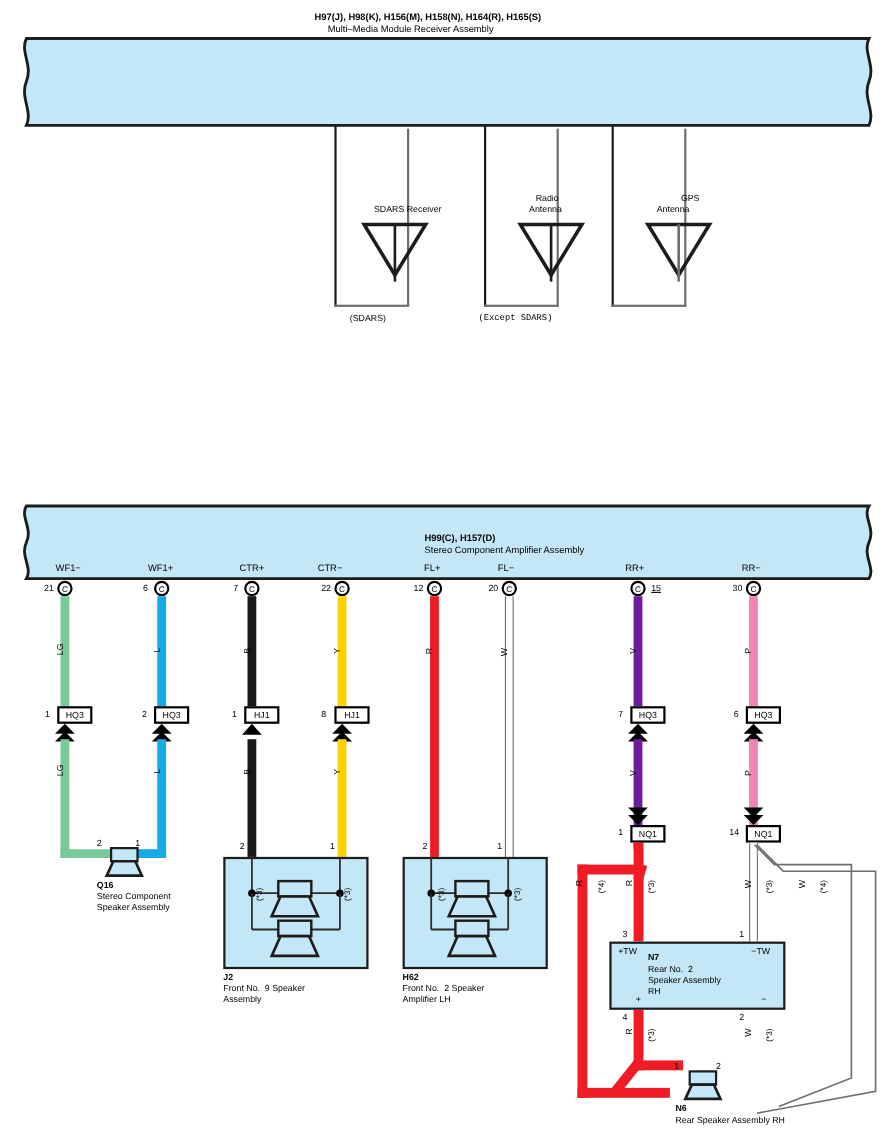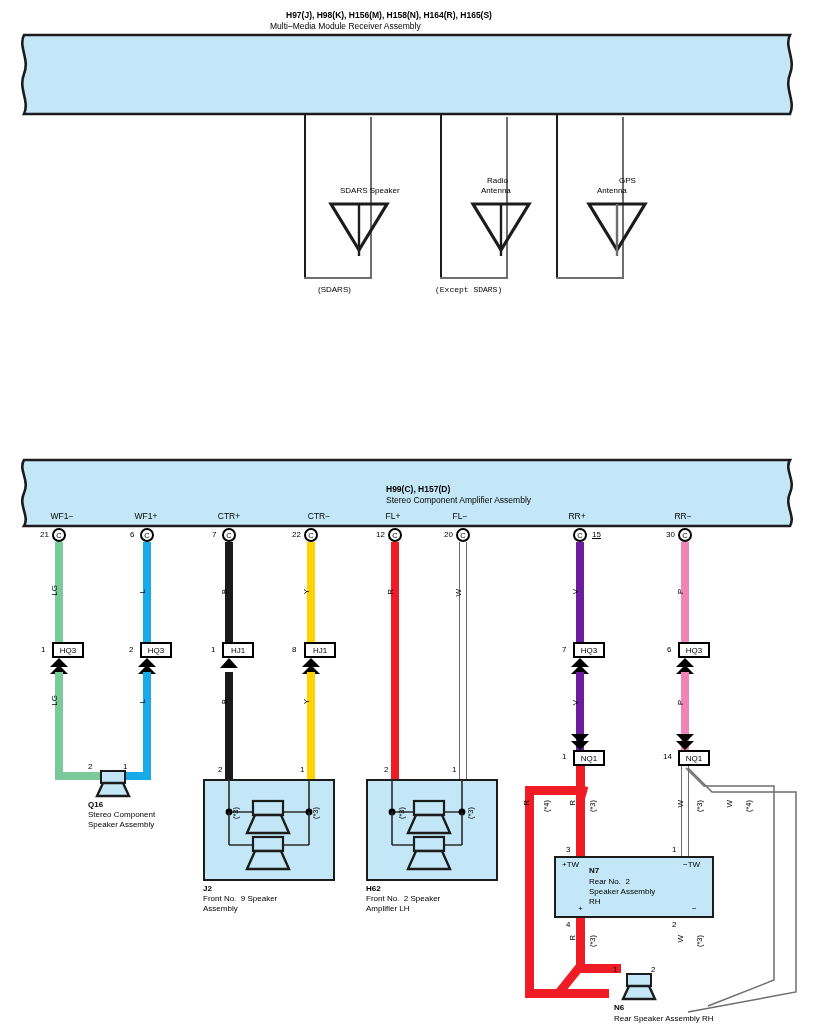--- a/index.html
+++ b/index.html
@@ -22,41 +22,41 @@
   .cnum{position:absolute;border:2.2px solid #000;background:#fff;box-sizing:border-box;
         font-size:8px;text-align:center;color:#000;font-family:"Liberation Sans",sans-serif;}
   svg{display:block;overflow:visible;}
 </style>
 </head>
 <body>
 
 <div id="stage">
 
   <div class="abs ttl b" style="left:286px;top:10px;">H97(J), H98(K), H156(M), H158(N), H164(R), H165(S)</div>
-  <div class="abs ttl" style="left:270px;top:21px;text-align:right;">Multi–Media Module Receiver Assembly</div>
+  <div class="abs ttl" style="left:298px;top:21px;text-align:right;">Multi–Media Module Receiver Assembly</div>
 
   <div class="abs" style="left:14px;top:33px;width:786px;height:83px;">
     <svg width="786" height="83" viewBox="0 0 786 83">
       <path d="M10,2 L776,2 C770,14 782,26 776,41 C770,56 782,68 776,81 L10,81
                C16,68 4,56 10,41 C16,26 4,14 10,2 Z" fill="#c3e7f7" stroke="#1c1c1c" stroke-width="2.6"></path>
     </svg>
   </div>
 
   <div class="abs line" style="left:304px;top:114px;width:2.2px;height:165px;"></div>
   <div class="abs line" style="left:440px;top:114px;width:2.2px;height:165px;"></div>
   <div class="abs line" style="left:556px;top:114px;width:2.2px;height:165px;"></div>
 
   <div class="abs thin" style="left:304px;top:277px;width:68px;height:1.6px;"></div>
   <div class="abs thin" style="left:440px;top:277px;width:68px;height:1.6px;"></div>
   <div class="abs thin" style="left:556px;top:277px;width:68px;height:1.6px;"></div>
   <div class="abs thin" style="left:370px;top:117px;width:1.6px;height:161px;"></div>
   <div class="abs thin" style="left:506px;top:117px;width:1.6px;height:161px;"></div>
   <div class="abs thin" style="left:622px;top:117px;width:1.6px;height:161px;"></div>
 
-  <div class="abs lbl" style="left:340px;top:186px;">SDARS Speaker</div>
+  <div class="abs lbl" style="left:340px;top:186px;">SDARS Receiver</div>
   <div class="abs" style="left:328px;top:199px;width:62px;height:58px;">
     <svg width="62" height="58" viewBox="0 0 62 58">
       <path d="M3,5 L59,5 L31,51 Z" fill="none" stroke="#1c1c1c" stroke-width="3.2"></path>
       <line x1="31" y1="5" x2="31" y2="57" stroke="#1c1c1c" stroke-width="2.4"></line>
     </svg>
   </div>
   <div class="abs lbl" style="left:318px;top:285px;">(SDARS)</div>
 
   <div class="abs lbl" style="left:487px;top:176px;">Radio</div>
   <div class="abs lbl" style="left:481px;top:186px;">Antenna</div>
@@ -82,21 +82,21 @@
       <path d="M10,2 L776,2 C770,12 782,22 776,35 C770,48 782,58 776,68 L10,68
                C16,58 4,48 10,35 C16,22 4,12 10,2 Z" fill="#c3e7f7" stroke="#1c1c1c" stroke-width="2.6"></path>
     </svg>
   </div>
   <div class="abs ttl b" style="left:386px;top:484px;">H99(C), H157(D)</div>
   <div class="abs ttl" style="left:386px;top:495px;">Stereo Component Amplifier Assembly</div>
 
   <div class="abs term" style="left:42px;top:511px;width:40px;">WF1−</div>
   <div class="abs term" style="left:126px;top:511px;width:40px;">WF1+</div>
   <div class="abs term" style="left:209px;top:511px;width:40px;">CTR+</div>
-  <div class="abs term" style="left:299px;top:511px;width:40px;">CTR−</div>
+  <div class="abs term" style="left:280px;top:511px;width:40px;">CTR−</div>
   <div class="abs term" style="left:373px;top:511px;width:40px;">FL+</div>
   <div class="abs term" style="left:440px;top:511px;width:40px;">FL−</div>
   <div class="abs term" style="left:557px;top:511px;width:40px;">RR+</div>
   <div class="abs term" style="left:663px;top:511px;width:40px;">RR−</div>
 
   <div class="abs pin" style="left:40px;top:530px;">21</div>
   <div class="cjoint" style="left:52px;top:528px;width:14px;height:14px;line-height:11px;">C</div>
 
   <div class="abs pin" style="left:130px;top:530px;">6</div>
   <div class="cjoint" style="left:140px;top:528px;width:14px;height:14px;line-height:11px;">C</div>

